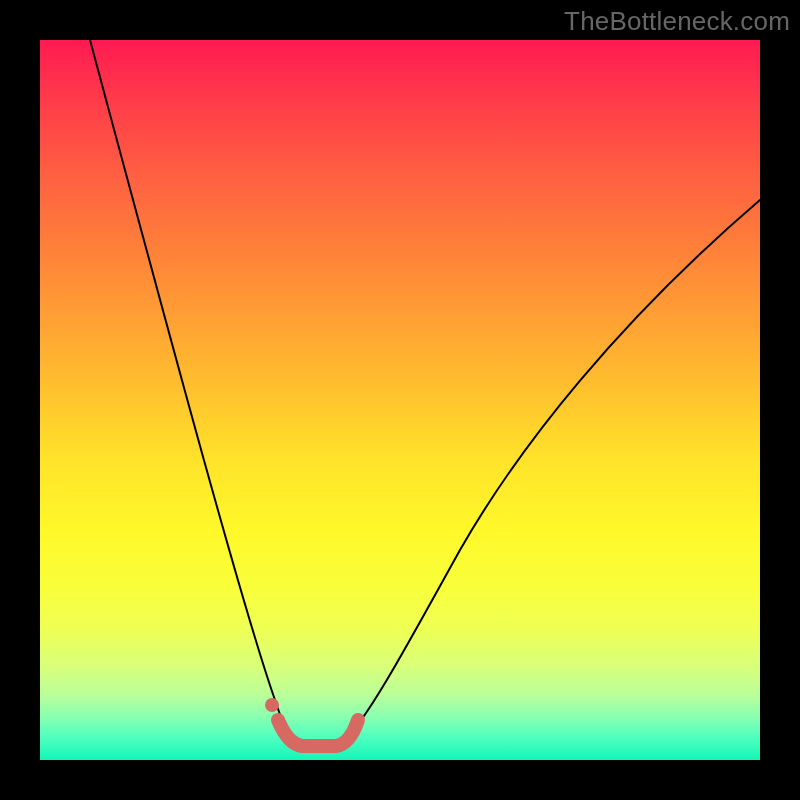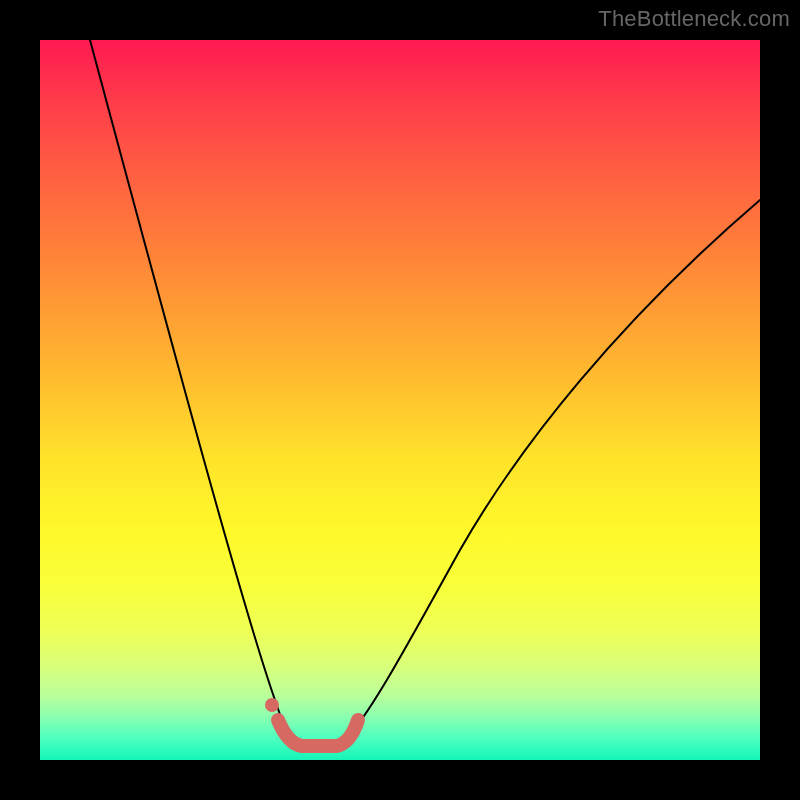--- a/index.html
+++ b/index.html
@@ -69,21 +69,21 @@
     stroke-linejoin: round;
   }
   .curve-svg .salmon-dot {
     fill: #d66a63;
   }
   .watermark {
     position: absolute;
     top: 6px;
     right: 10px;
     color: #666;
-    font-size: 22px;
+    font-size: 26px;
     font-weight: 500;
     letter-spacing: 0.2px;
     user-select: none;
   }
 </style>
 </head>
 <body>
 
 <div class="stage">
 

